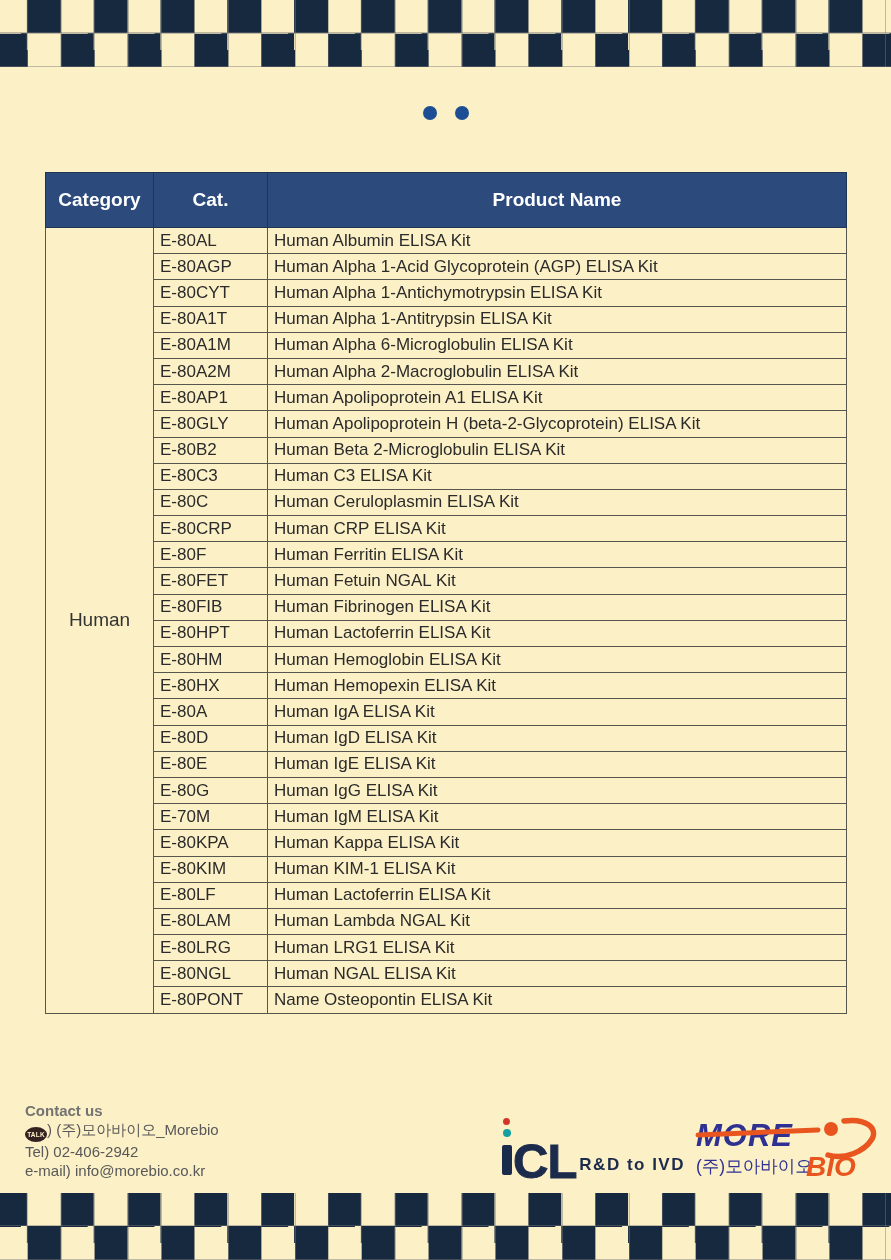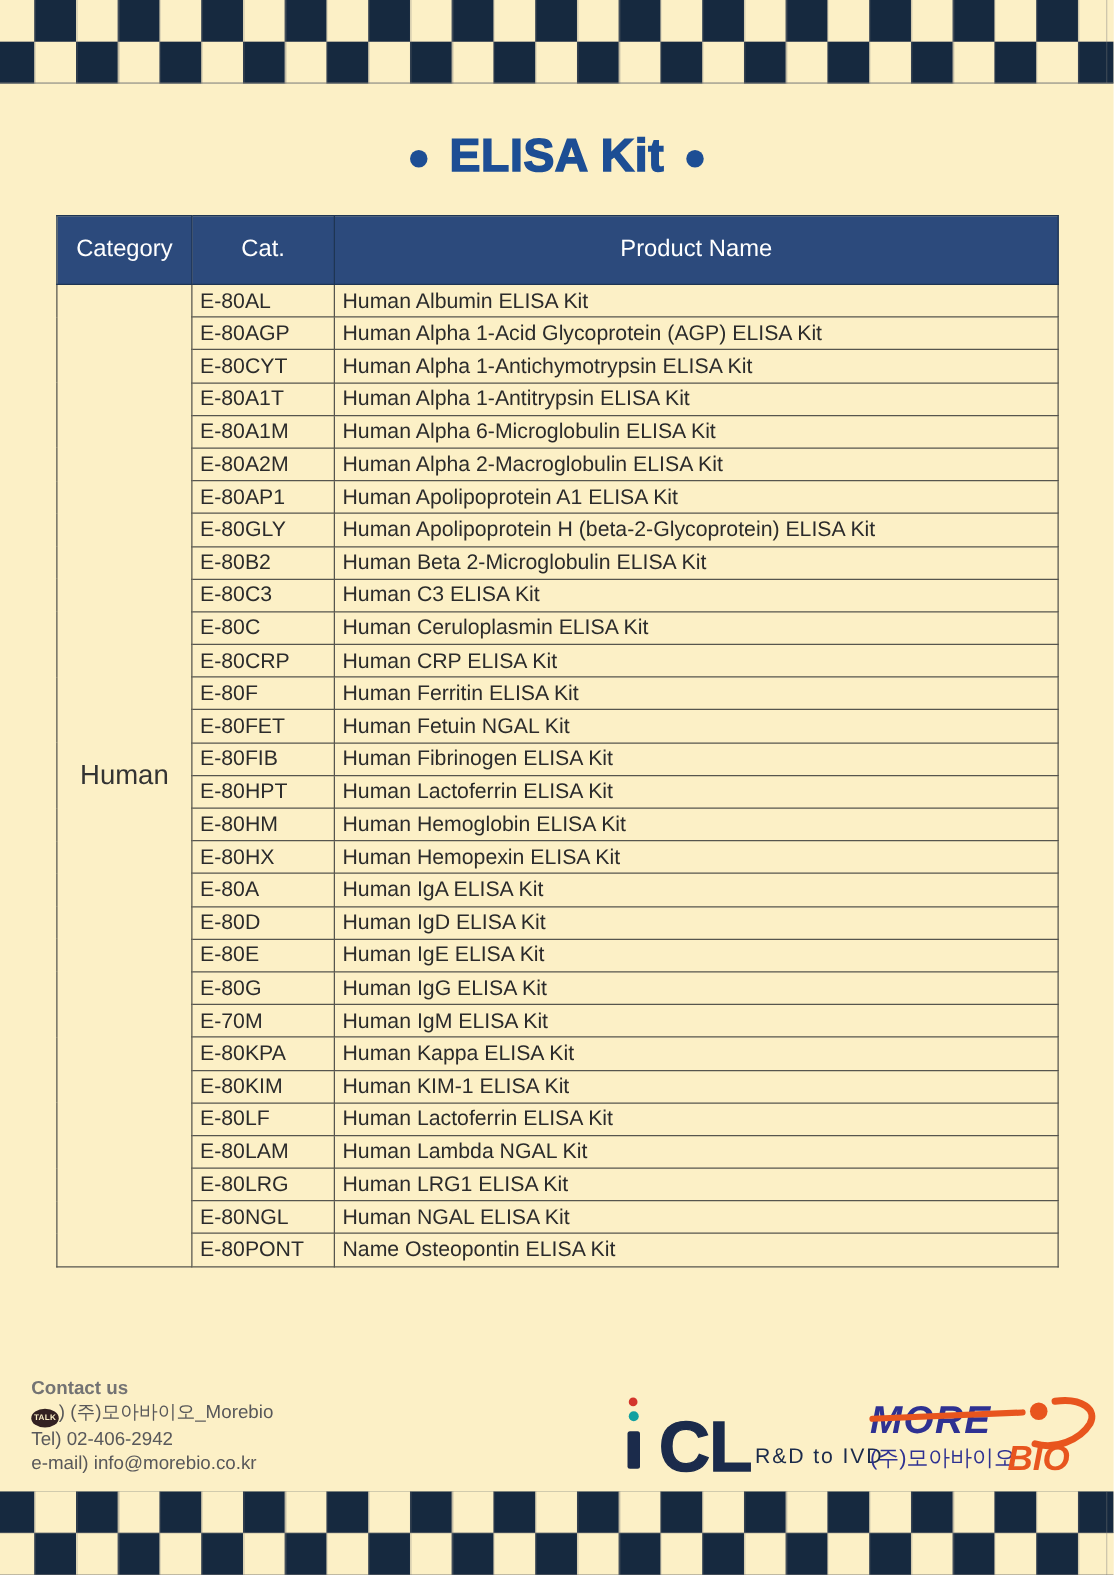--- a/index.html
+++ b/index.html
@@ -54,35 +54,35 @@
 
   
   .table-wrap { position: absolute; top: 172px; left: 45px; }
   table.product-table {
     border-collapse: collapse;
     width: 801px;
     table-layout: fixed;
   }
   .product-table th {
     background: #2C4A7C; color: #ffffff;
-    font-size: 19px; font-weight: 400;
+    font-size: 19px; font-weight: 700;
     height: 28px; padding: 16px 4px;
     border: 1px solid #1E3553;
   }
   .product-table td {
     border: 1px solid #56554E;
     font-size: 17px; color: #2B2B2B;
     height: 26.2px; padding: 0 6px;
     white-space: nowrap; overflow: hidden;
   }
   .product-table col.c-category { width: 108px; }
   .product-table col.c-cat { width: 114px; }
   .product-table col.c-name { width: 579px; }
   .product-table td.category-cell {
-    text-align: center; font-size: 22px; color: #333333;
+    text-align: center; font-size: 19px; color: #333333;
     vertical-align: middle;
   }
 
   
   .contact {
     position: absolute; left: 25px; top: 1101px;
     color: #58585A; font-size: 15px; line-height: 19px;
   }
   .contact .contact-title { font-weight: 700; color: #737373; }
   .kakao-icon {
@@ -105,41 +105,40 @@
   }
   .icl-i .dot-teal {
     position: absolute; top: 11px; left: 2px; width: 8px; height: 8px;
     border-radius: 50%; background: #13A0A0;
   }
   .icl-i .stem {
     position: absolute; bottom: 5px; left: 1px; width: 10px; height: 30px;
     background: #1B2B4B; border-radius: 2px;
   }
   .icl-cl {
-    font-size: 57px; font-weight: 900; letter-spacing: -1px;
-    line-height: 0.78; margin-left: 14px; -webkit-text-stroke: 1px #1B2B4B;
+    font-size: 49px; font-weight: 900; letter-spacing: -1px;
+    line-height: 0.78; -webkit-text-stroke: 1px #1B2B4B;
   }
   .icl-tagline {
-    font-size: 17px; font-weight: 400; letter-spacing: 1.5px;
+    font-size: 17px; font-weight: 700; letter-spacing: 1.5px;
     padding: 0 0 5px 3px;
   }
 
   
   .morebio-logo { position: absolute; left: 694px; top: 1114px; }
 </style>
 </head>
 <body>
 
 <div id="page">
 
   <div class="checker checker-top"></div>
 
   <div class="title-row">
     <span class="title-dot"></span>
-    <span class="title-text">ELISA Kit</span>
     <span class="title-dot"></span>
   </div>
 
   <div class="table-wrap">
     <table class="product-table">
       <colgroup>
         <col class="c-category">
           <col class="c-cat">
           <col class="c-name">
       </colgroup>

